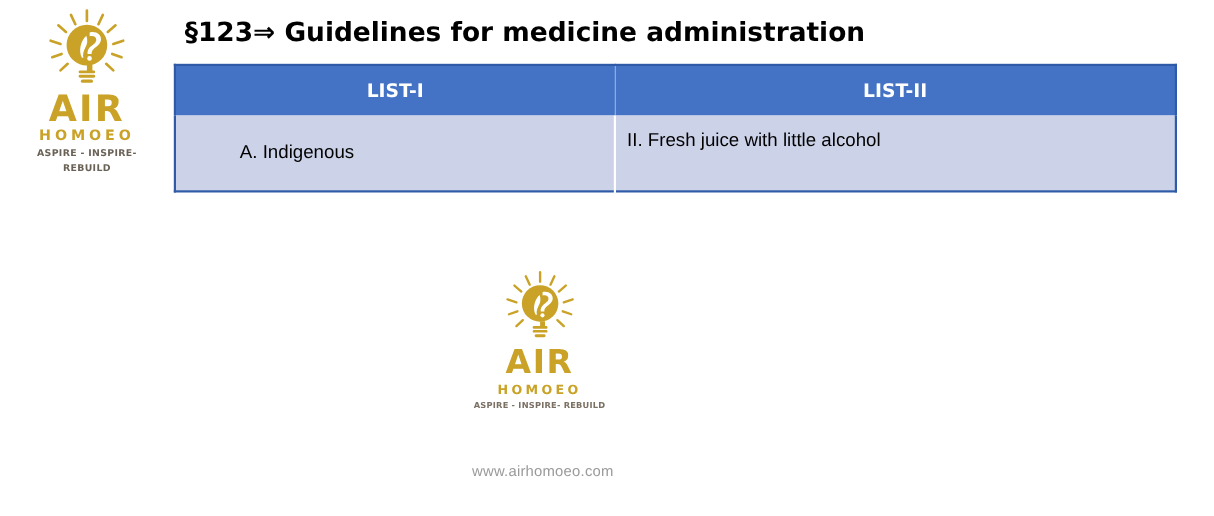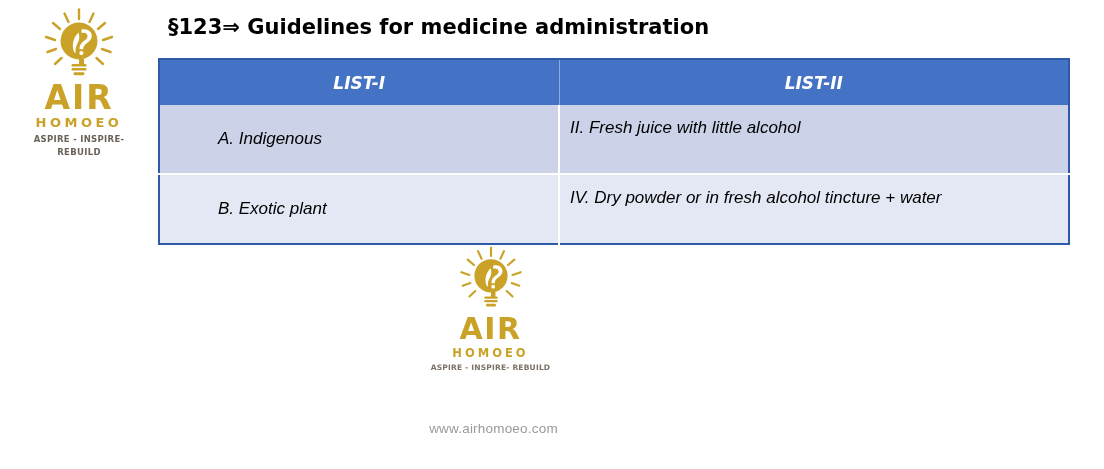--- a/index.html
+++ b/index.html
@@ -58,41 +58,40 @@
     line-height: 1.5;
   }
 
   
   #slide-title {
     position: absolute;
     left: 168px;
     top: 15px;
     font-family: "DejaVu Sans", sans-serif;
     font-weight: bold;
-    font-size: 21px;
+    font-size: 24px;
     color: #000000;
     white-space: nowrap;
   }
 
   
   #comparison-table {
     position: absolute;
     left: 158px;
     top: 58px;
     width: 910px;
     border-collapse: collapse;
     border: 2px solid #2E5AA8;
     table-layout: fixed;
   }
   #comparison-table th,
   #comparison-table td {
     padding: 0;
     margin: 0;
     vertical-align: middle;
-    font-style: italic;
   }
   #comparison-table thead th {
     background: #4472C4;
     color: #ffffff;
     font-family: "DejaVu Sans", sans-serif;
     font-weight: bold;
     font-size: 17px;
     height: 45px;
     text-align: center;
     border-right: 1px solid #8EA9DB;
@@ -218,24 +217,20 @@
     <tr>
       <th>LIST-I</th>
       <th>LIST-II</th>
     </tr>
   </thead>
   <tbody>
     <tr class="row-dark">
       <td class="col-left">A. Indigenous</td>
       <td class="col-right">II.  Fresh juice with little alcohol</td>
     </tr>
-    <tr class="row-light">
-      <td class="col-left">B. Exotic plant</td>
-      <td class="col-right">IV. Dry powder or in fresh alcohol tincture + water</td>
-    </tr>
   </tbody>
 </table>
 
 <div id="table-watermark">
   <span class="bulb-mark">
     <svg width="70" height="65" viewBox="0 0 78 72" aria-hidden="true">
       <g stroke="#C9A227" stroke-width="2.4" stroke-linecap="round">
         <line x1="39" y1="1.5" x2="39" y2="11"></line>
         <line x1="24.5" y1="5.5" x2="28.5" y2="14"></line>
         <line x1="53.5" y1="5.5" x2="49.5" y2="14"></line>

